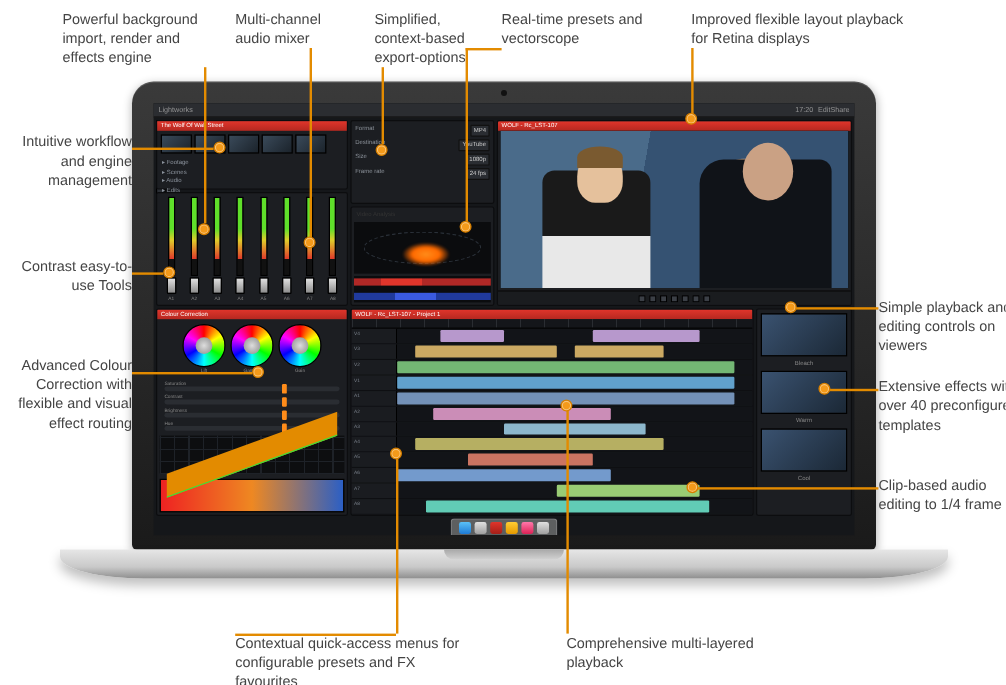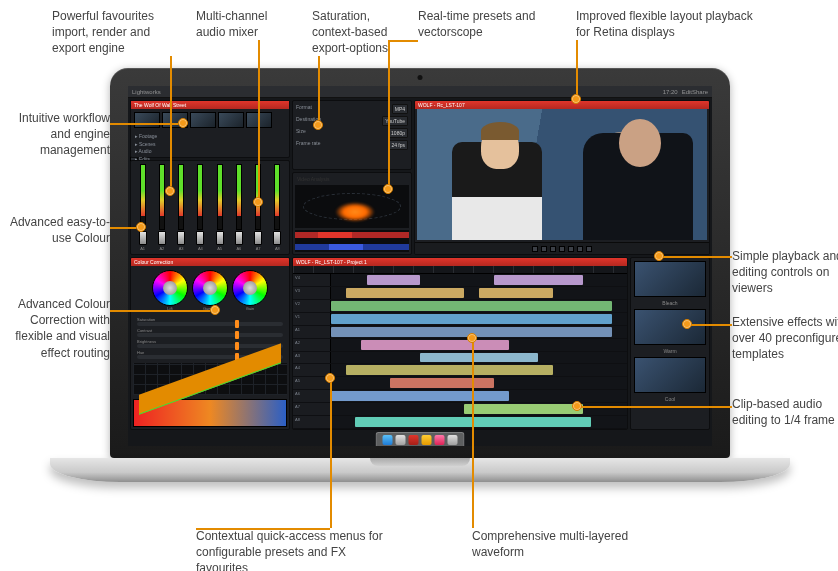--- a/index.html
+++ b/index.html
@@ -594,46 +594,46 @@
         <div class="d"></div>
         <div class="e"></div>
         <div class="b"></div>
       </div>
 
     </div>
   </div>
   <div class="laptop-base"></div>
 </div>
 
-<div class="callout top" style="left:52px;top:8px;width:115px">Powerful favourites import, render and export engine</div>
+<div class="callout top" style="left:52px;top:8px;width:115px">Powerful background import, render and effects engine</div>
 <div class="line v" style="left:170px;top:56px;height:130px"></div>
 <div class="dot" style="left:165px;top:186px"></div>
 
 <div class="callout top" style="left:196px;top:8px;width:90px">Multi-channel audio mixer</div>
 <div class="line v" style="left:258px;top:40px;height:158px"></div>
 <div class="dot" style="left:253px;top:197px"></div>
 
-<div class="callout top" style="left:312px;top:8px;width:100px">Saturation, context-based export-options</div>
+<div class="callout top" style="left:312px;top:8px;width:100px">Simplified, context-based export-options</div>
 <div class="line v" style="left:318px;top:56px;height:64px"></div>
 <div class="dot" style="left:313px;top:120px"></div>
 
 <div class="callout top" style="left:418px;top:8px;width:140px">Real-time presets and vectorscope</div>
 <div class="line v" style="left:388px;top:40px;height:145px"></div>
 <div class="line h" style="left:388px;top:40px;width:30px"></div>
 <div class="dot" style="left:383px;top:184px"></div>
 
 <div class="callout top" style="left:576px;top:8px;width:180px">Improved flexible layout playback for Retina displays</div>
 <div class="line v" style="left:576px;top:40px;height:55px"></div>
 <div class="dot" style="left:571px;top:94px"></div>
 
 <div class="callout left" style="left:0px;top:110px">Intuitive workflow and engine management</div>
 <div class="line h" style="left:110px;top:123px;width:68px"></div>
 <div class="dot" style="left:178px;top:118px"></div>
 
-<div class="callout left" style="left:0px;top:214px">Advanced easy-to-use Colour</div>
+<div class="callout left" style="left:0px;top:214px">Contrast easy-to-use Tools</div>
 <div class="line h" style="left:110px;top:227px;width:26px"></div>
 <div class="dot" style="left:136px;top:222px"></div>
 
 <div class="callout left" style="left:0px;top:296px">Advanced Colour Correction with flexible and visual effect routing</div>
 <div class="line h" style="left:110px;top:310px;width:100px"></div>
 <div class="dot" style="left:210px;top:305px"></div>
 
 <div class="callout right" style="left:732px;top:248px">Simple playback and editing controls on viewers</div>
 <div class="line h" style="left:662px;top:256px;width:70px"></div>
 <div class="dot" style="left:654px;top:251px"></div>
@@ -644,15 +644,15 @@
 
 <div class="callout right" style="left:732px;top:396px">Clip-based audio editing to 1/4 frame</div>
 <div class="line h" style="left:580px;top:406px;width:152px"></div>
 <div class="dot" style="left:572px;top:401px"></div>
 
 <div class="callout bottom" style="left:196px;top:528px">Contextual quick-access menus for configurable presets and FX favourites</div>
 <div class="line v" style="left:330px;top:380px;height:148px"></div>
 <div class="line h" style="left:196px;top:528px;width:134px"></div>
 <div class="dot" style="left:325px;top:373px"></div>
 
-<div class="callout bottom" style="left:472px;top:528px">Comprehensive multi-layered waveform</div>
+<div class="callout bottom" style="left:472px;top:528px">Comprehensive multi-layered playback</div>
 <div class="line v" style="left:472px;top:340px;height:188px"></div>
 <div class="dot" style="left:467px;top:333px"></div>
 
 </body></html>

